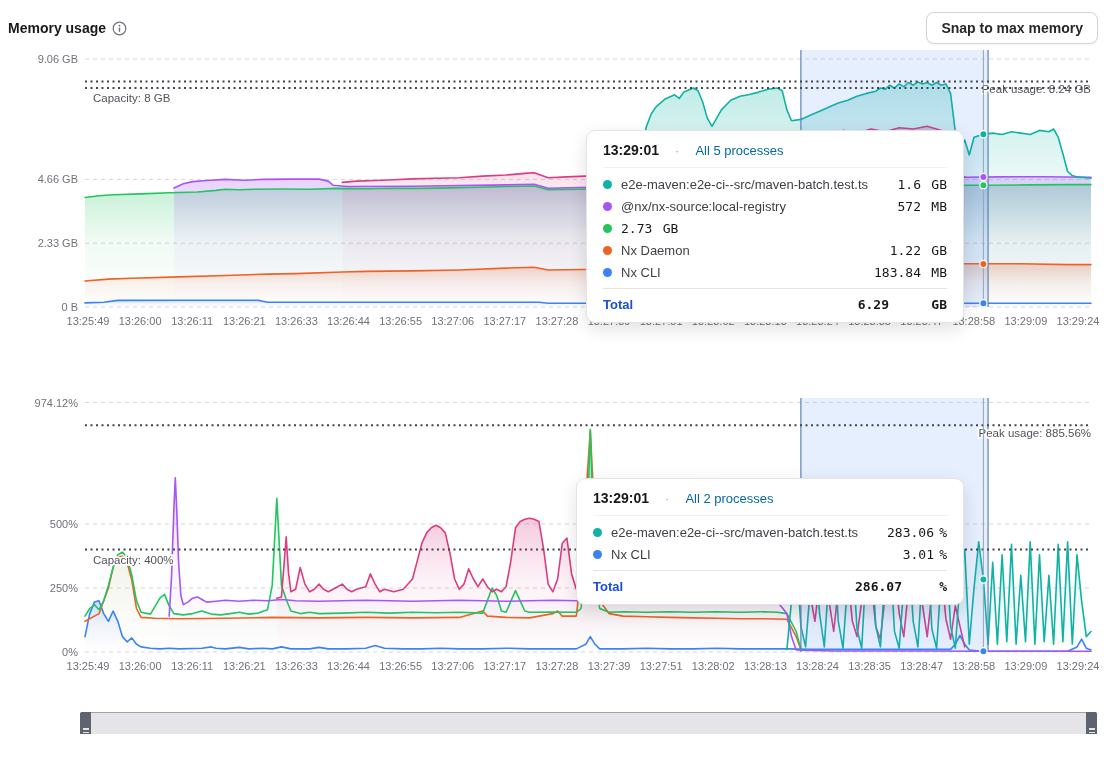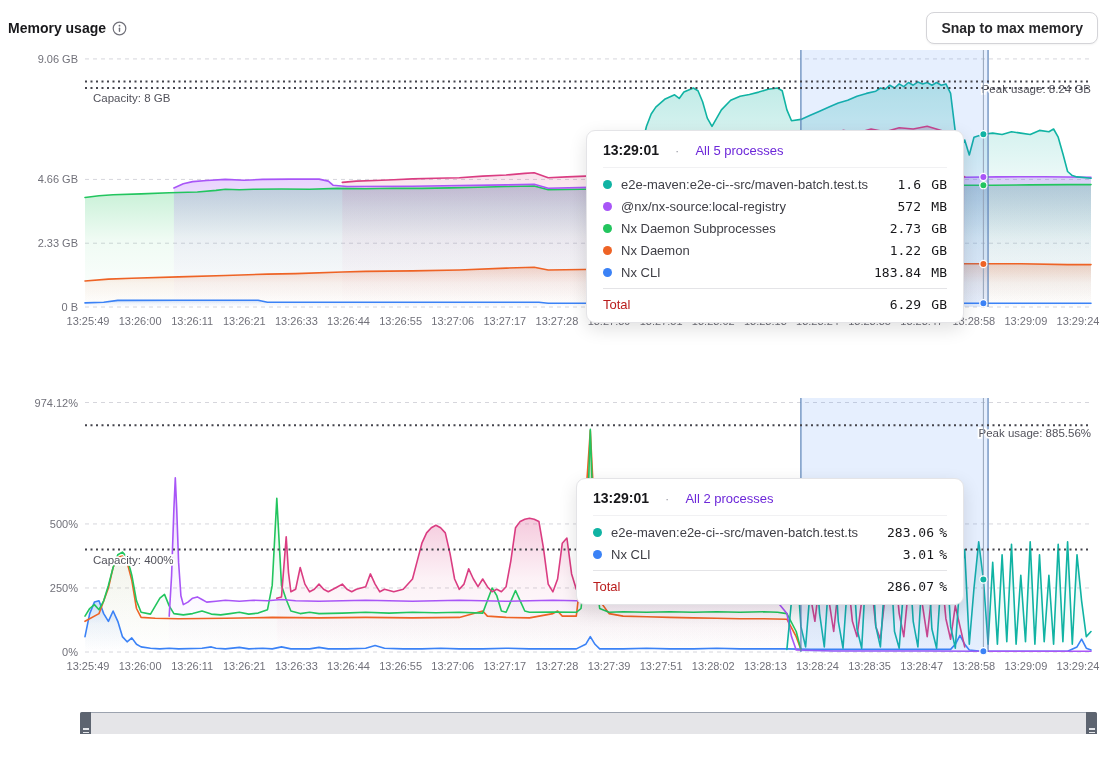--- a/index.html
+++ b/index.html
@@ -17,34 +17,34 @@
               box-shadow:0 1px 2px rgba(0,0,0,.05); cursor:pointer; }
 
   svg.chart { position:absolute; left:0; width:1118px; display:block; }
   svg text { font-family:"Liberation Sans",sans-serif; }
 
   .tooltip { position:absolute; background:#fff; border:1px solid #e4e4e7; border-radius:9px;
              box-shadow:0 6px 18px rgba(0,0,0,.12); padding:0 16px; z-index:5; }
   .tt-head { display:flex; align-items:center; gap:16px; padding:11px 0 9px 0; border-bottom:1px solid #f1f1f3; }
   .tt-time { font-size:14px; font-weight:bold; color:#18181b; }
   .tt-sep { color:#a1a1aa; font-size:13px; }
-  .tt-proc { color:#6d28d9; font-size:13px; }
+  .tt-proc { color:#0369a1; font-size:13px; }
   .tt-rows { padding:5px 0 2px 0; }
   .tt-row { display:flex; align-items:center; gap:9px; padding:3.5px 0; }
   .tt-dot { width:9px; height:9px; border-radius:50%; flex:0 0 auto; }
   .tt-name { font-size:13px; color:#3f3f46; flex:1 1 auto; white-space:nowrap; }
   .tt-val { display:flex; align-items:baseline; font-family:"DejaVu Sans Mono",monospace; font-size:13px; color:#18181b; }
   .tt-val .num { text-align:right; }
   .tt-val .unit { text-align:right; }
   .tt-u-wide .unit { min-width:26px; }
   .tt-u-narrow .unit { min-width:13px; }
   .tt-total { display:flex; align-items:center; justify-content:space-between; border-top:1px solid #e4e4e7;
               padding:8px 0 10px 0; margin-top:3px; }
-  .tt-total .tt-name { font-weight:normal; color:#b91c1c; flex:0 0 auto; }
-  .tt-total .tt-val { font-weight:normal; }
+  .tt-total .tt-name { font-weight:bold; color:#1d4ed8; flex:0 0 auto; }
+  .tt-total .tt-val { font-weight:bold;gap:32px; }
 
   .brush { position:absolute; left:80px; top:712px; width:1017px; height:37px;
            background:#e5e5e8; border:1px solid #9ca3af; border-radius:2px; cursor:grab; }
   .brush-handle { position:absolute; top:-1px; width:11px; height:37px; background:#5d6470;
                   display:flex; flex-direction:column; align-items:center; justify-content:center; gap:2px; cursor:ew-resize; }
   .brush-handle.left { left:-1px; border-radius:2px 0 0 2px; }
   .brush-handle.right { right:-1px; border-radius:0 2px 2px 0; }
   .brush-grip { width:6px; height:1.5px; background:#e5e7eb; }
 </style>
 </head>
@@ -170,21 +170,20 @@
         <div class="tt-row">
           <span class="tt-dot" style="background: rgb(168, 85, 247);"></span>
           <span class="tt-name">@nx/nx-source:local-registry</span>
           <span class="tt-val">
             <span class="num">572</span>
             <span class="unit">MB</span>
           </span>
         </div>
         <div class="tt-row">
           <span class="tt-dot" style="background: rgb(34, 197, 94);"></span>
-          <span class="tt-name">Nx Daemon Subprocesses</span>
           <span class="tt-val">
             <span class="num">2.73</span>
             <span class="unit">GB</span>
           </span>
         </div>
         <div class="tt-row">
           <span class="tt-dot" style="background: rgb(238, 99, 37);"></span>
           <span class="tt-name">Nx Daemon</span>
           <span class="tt-val">
             <span class="num">1.22</span>

